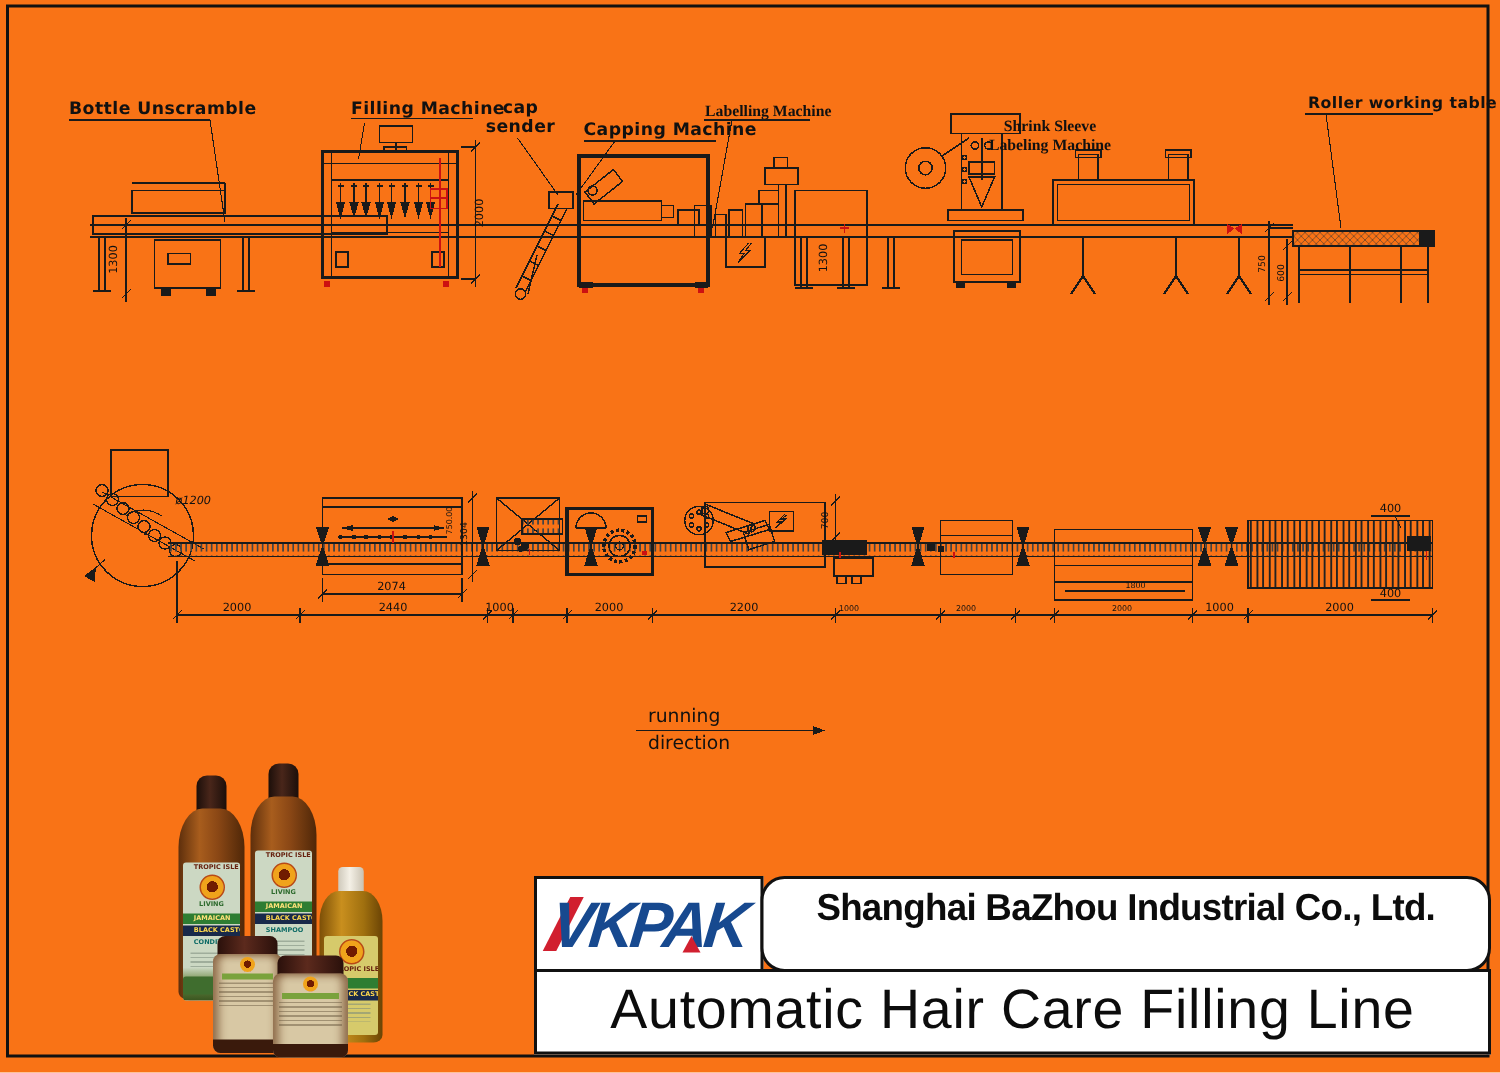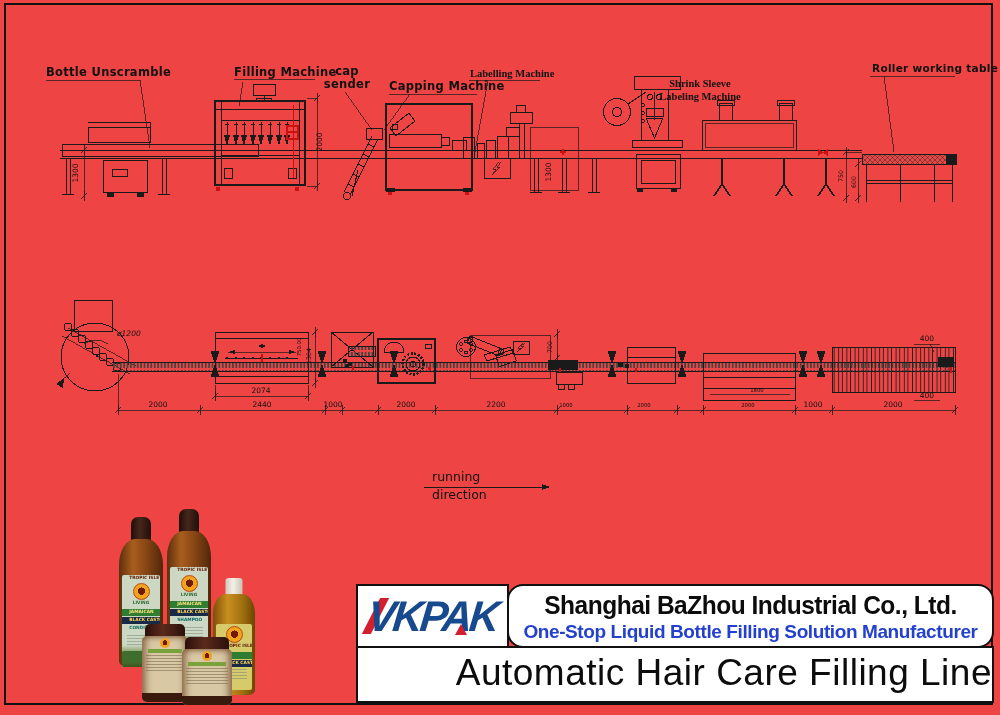--- a/index.html
+++ b/index.html
@@ -1,16 +1,16 @@
 <!DOCTYPE html>
 <html><head>
 <meta charset="utf-8">
 <style>
   html,body{margin:0;padding:0;background:#fff;}
-  .page{position:relative;width:1000px;height:715px;background:#ef4444;overflow:hidden;
+  .page{position:relative;width:1000px;height:715px;background:#f97316;overflow:hidden;
         font-family:"DejaVu Sans",sans-serif;}
   .frame{position:absolute;left:4px;top:3px;width:989px;height:702px;border:2.5px solid #111;box-sizing:border-box;}
 
   
   svg.draw{position:absolute;left:0;top:0;}
   svg .s{stroke:#1a1a1a;fill:none;stroke-width:1;}
   svg .s2{stroke:#1a1a1a;fill:none;stroke-width:2.2;}
   svg .f{fill:#1a1a1a;stroke:none;}
   svg .rs{stroke:#cc1111;fill:none;stroke-width:1.2;}
   svg .rf{fill:#cc1111;stroke:none;}
@@ -20,21 +20,21 @@
   svg .lblse{font-family:"Liberation Serif",serif;font-size:10.5px;font-weight:700;}
   svg .dim{font-size:7.5px;}
   svg .dim6{font-size:6.2px;}
   svg .tiny{font-size:5.3px;}
   svg .run{font-size:12.5px;}
 
   
   .fbox{position:absolute;background:#fff;border:2px solid #111;box-sizing:border-box;}
   .logo-box{left:356px;top:584px;width:153px;height:64px;}
   .company-box{left:507px;top:584px;width:487px;height:64px;text-align:center;border-radius:16px;}
-  .title-box{left:356px;top:646px;width:638px;height:57px;text-align:right;}
+  .title-box{left:356px;top:646px;width:638px;height:57px;text-align:center;}
   .logo-wrap{position:relative;width:100%;height:100%;}
   .logo-text{position:absolute;left:10px;top:7px;font-family:"Liberation Sans",sans-serif;
              font-style:italic;font-weight:800;font-size:42px;color:#17498f;
              letter-spacing:-3px;transform:skewX(-6deg) scaleY(1.02);}
   .logo-red-bar{position:absolute;left:13px;top:12px;width:9px;height:36px;background:#d11f2f;
                 transform:skewX(-27deg);}
   .logo-red-tri{position:absolute;left:97px;top:38px;width:0;height:0;
                 border-left:6px solid transparent;border-right:6px solid transparent;
                 border-bottom:11px solid #d11f2f;}
   .company-line{margin-top:5px;font-family:"Liberation Sans",sans-serif;font-weight:700;
@@ -604,18 +604,17 @@
 
   <div class="fbox logo-box">
     <div class="logo-wrap">
       <div class="logo-red-bar"></div>
       <div class="logo-text">VKPAK</div>
       <div class="logo-red-tri"></div>
     </div>
   </div>
   <div class="fbox company-box">
     <div class="company-line">Shanghai BaZhou Industrial Co., Ltd.</div>
-    <div class="tagline-line">One-Stop Liquid Bottle Filling Solution Manufacturer</div>
   </div>
   <div class="fbox title-box">
     <div class="title-line">Automatic Hair Care Filling Line</div>
   </div>
 </div>
 
 </body></html>

